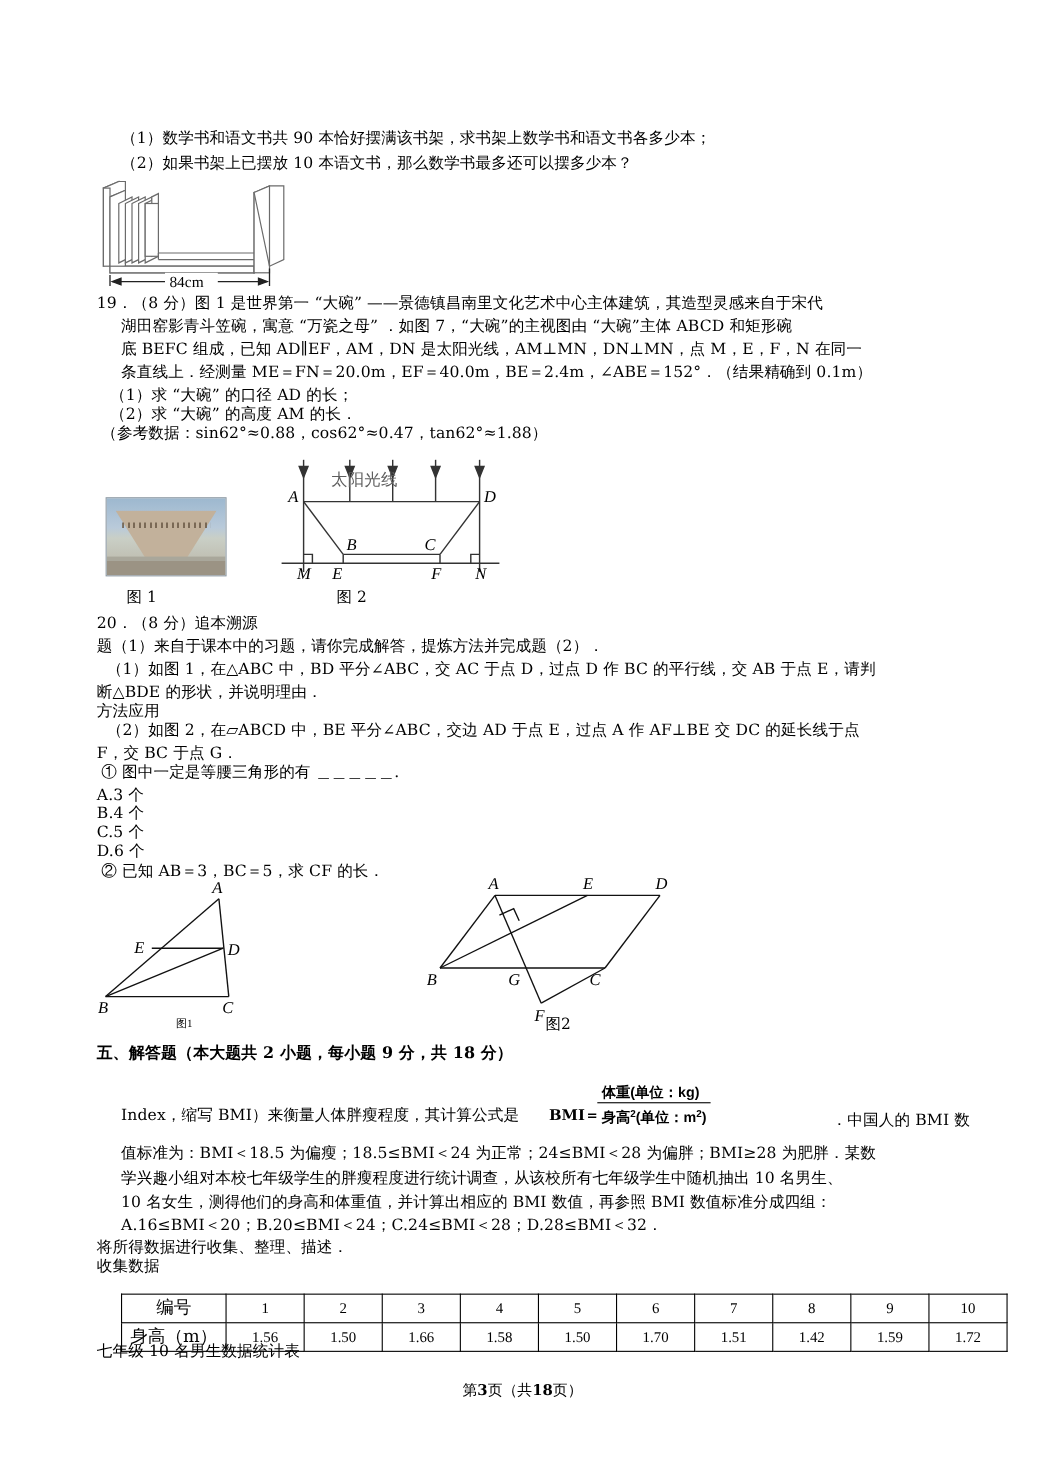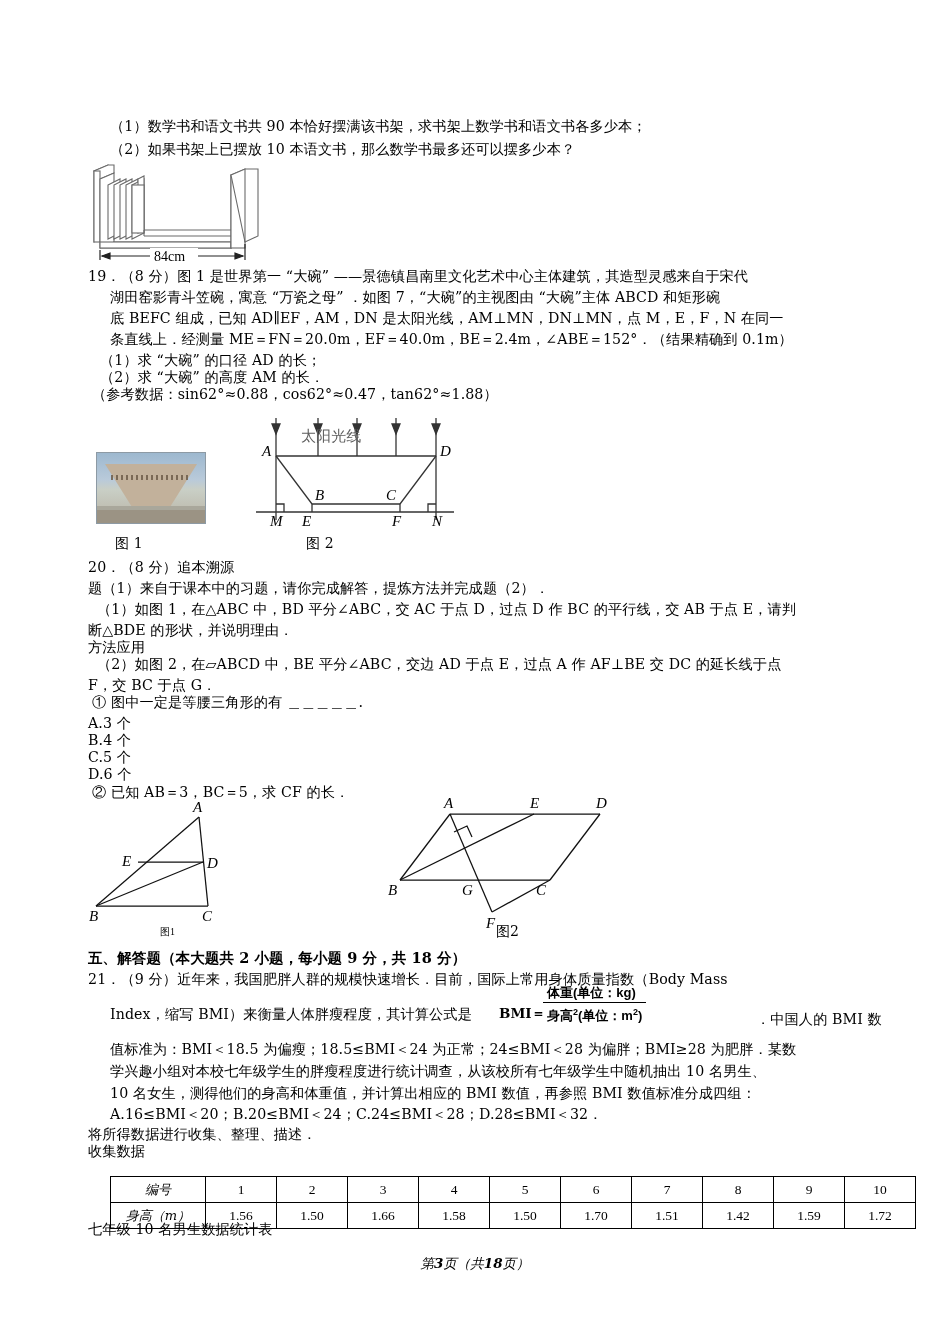--- a/index.html
+++ b/index.html
@@ -81,34 +81,32 @@
   table.data td, table.data th {
     border: 1px solid #000;
     text-align: center;
     font-weight: normal;
     height: 25px;
     padding: 0 4px;
   }
   table.data td.lbl, table.data th.lbl {
     width: 86px;
     font-family: "DejaVu Serif", serif;
-    font-size: 13px;
-    font-style: italic;
+    font-size: 16px;
   }
   table.data td.num, table.data th.num { width: 62px; }
 
   
   .footer {
     position: absolute;
     left: 0; top: 1255px;
     width: 950px;
     text-align: center;
     font-size: 13.5px;
     font-family: "DejaVu Serif", serif;
-    font-style: italic;
   }
   .footer b { font-weight: bold; }
 
   
   .frac {
     position: absolute;
     display: inline-block;
     text-align: left;
     font-family: Liberation Sans, sans-serif;
     font-size: 13px;
@@ -285,21 +283,20 @@
         <text x="80" y="103">G</text>
         <text x="154" y="103">C</text>
         <text x="104" y="136">F</text>
       </g>
     </svg>
   </div>
   <div class="txt zh" style="left:496px; top:922px; font-size:14px;">图2</div>
 
   <div class="txt zh bold" style="left:88px; top:948px; font-size:14.5px;">五、解答题（本大题共 2 小题，每小题 9 分，共 18 分）</div>
 
-  <div class="txt zh" style="left:88px;  top:970px;">21．（9 分）近年来，我国肥胖人群的规模快速增长．目前，国际上常用身体质量指数（Body Mass</div>
   <div class="txt zh" style="left:110px; top:1005px;">Index，缩写 BMI）来衡量人体胖瘦程度，其计算公式是</div>
 
   <div style="position:absolute; left:499px; top:1005px; font-size:13.5px; font-weight:bold; font-family:'DejaVu Serif', serif;">BMI＝</div>
   <div class="frac" style="left:543px; top:985px;">
     <span class="num-t">体重(单位：kg)</span>
     <span class="den-t"><span>身高</span><sup class="sm">2</sup><span>(单位：</span><span>m</span><sup class="sm">2</sup><span>)</span></span>
   </div>
   <div class="txt zh" style="left:712px; top:1010px;margin-left:44px;">．中国人的 BMI 数</div>
 
   <div class="txt zh" style="left:110px; top:1040px;">值标准为：BMI＜18.5 为偏瘦；18.5≤BMI＜24 为正常；24≤BMI＜28 为偏胖；BMI≥28 为肥胖．某数</div>

